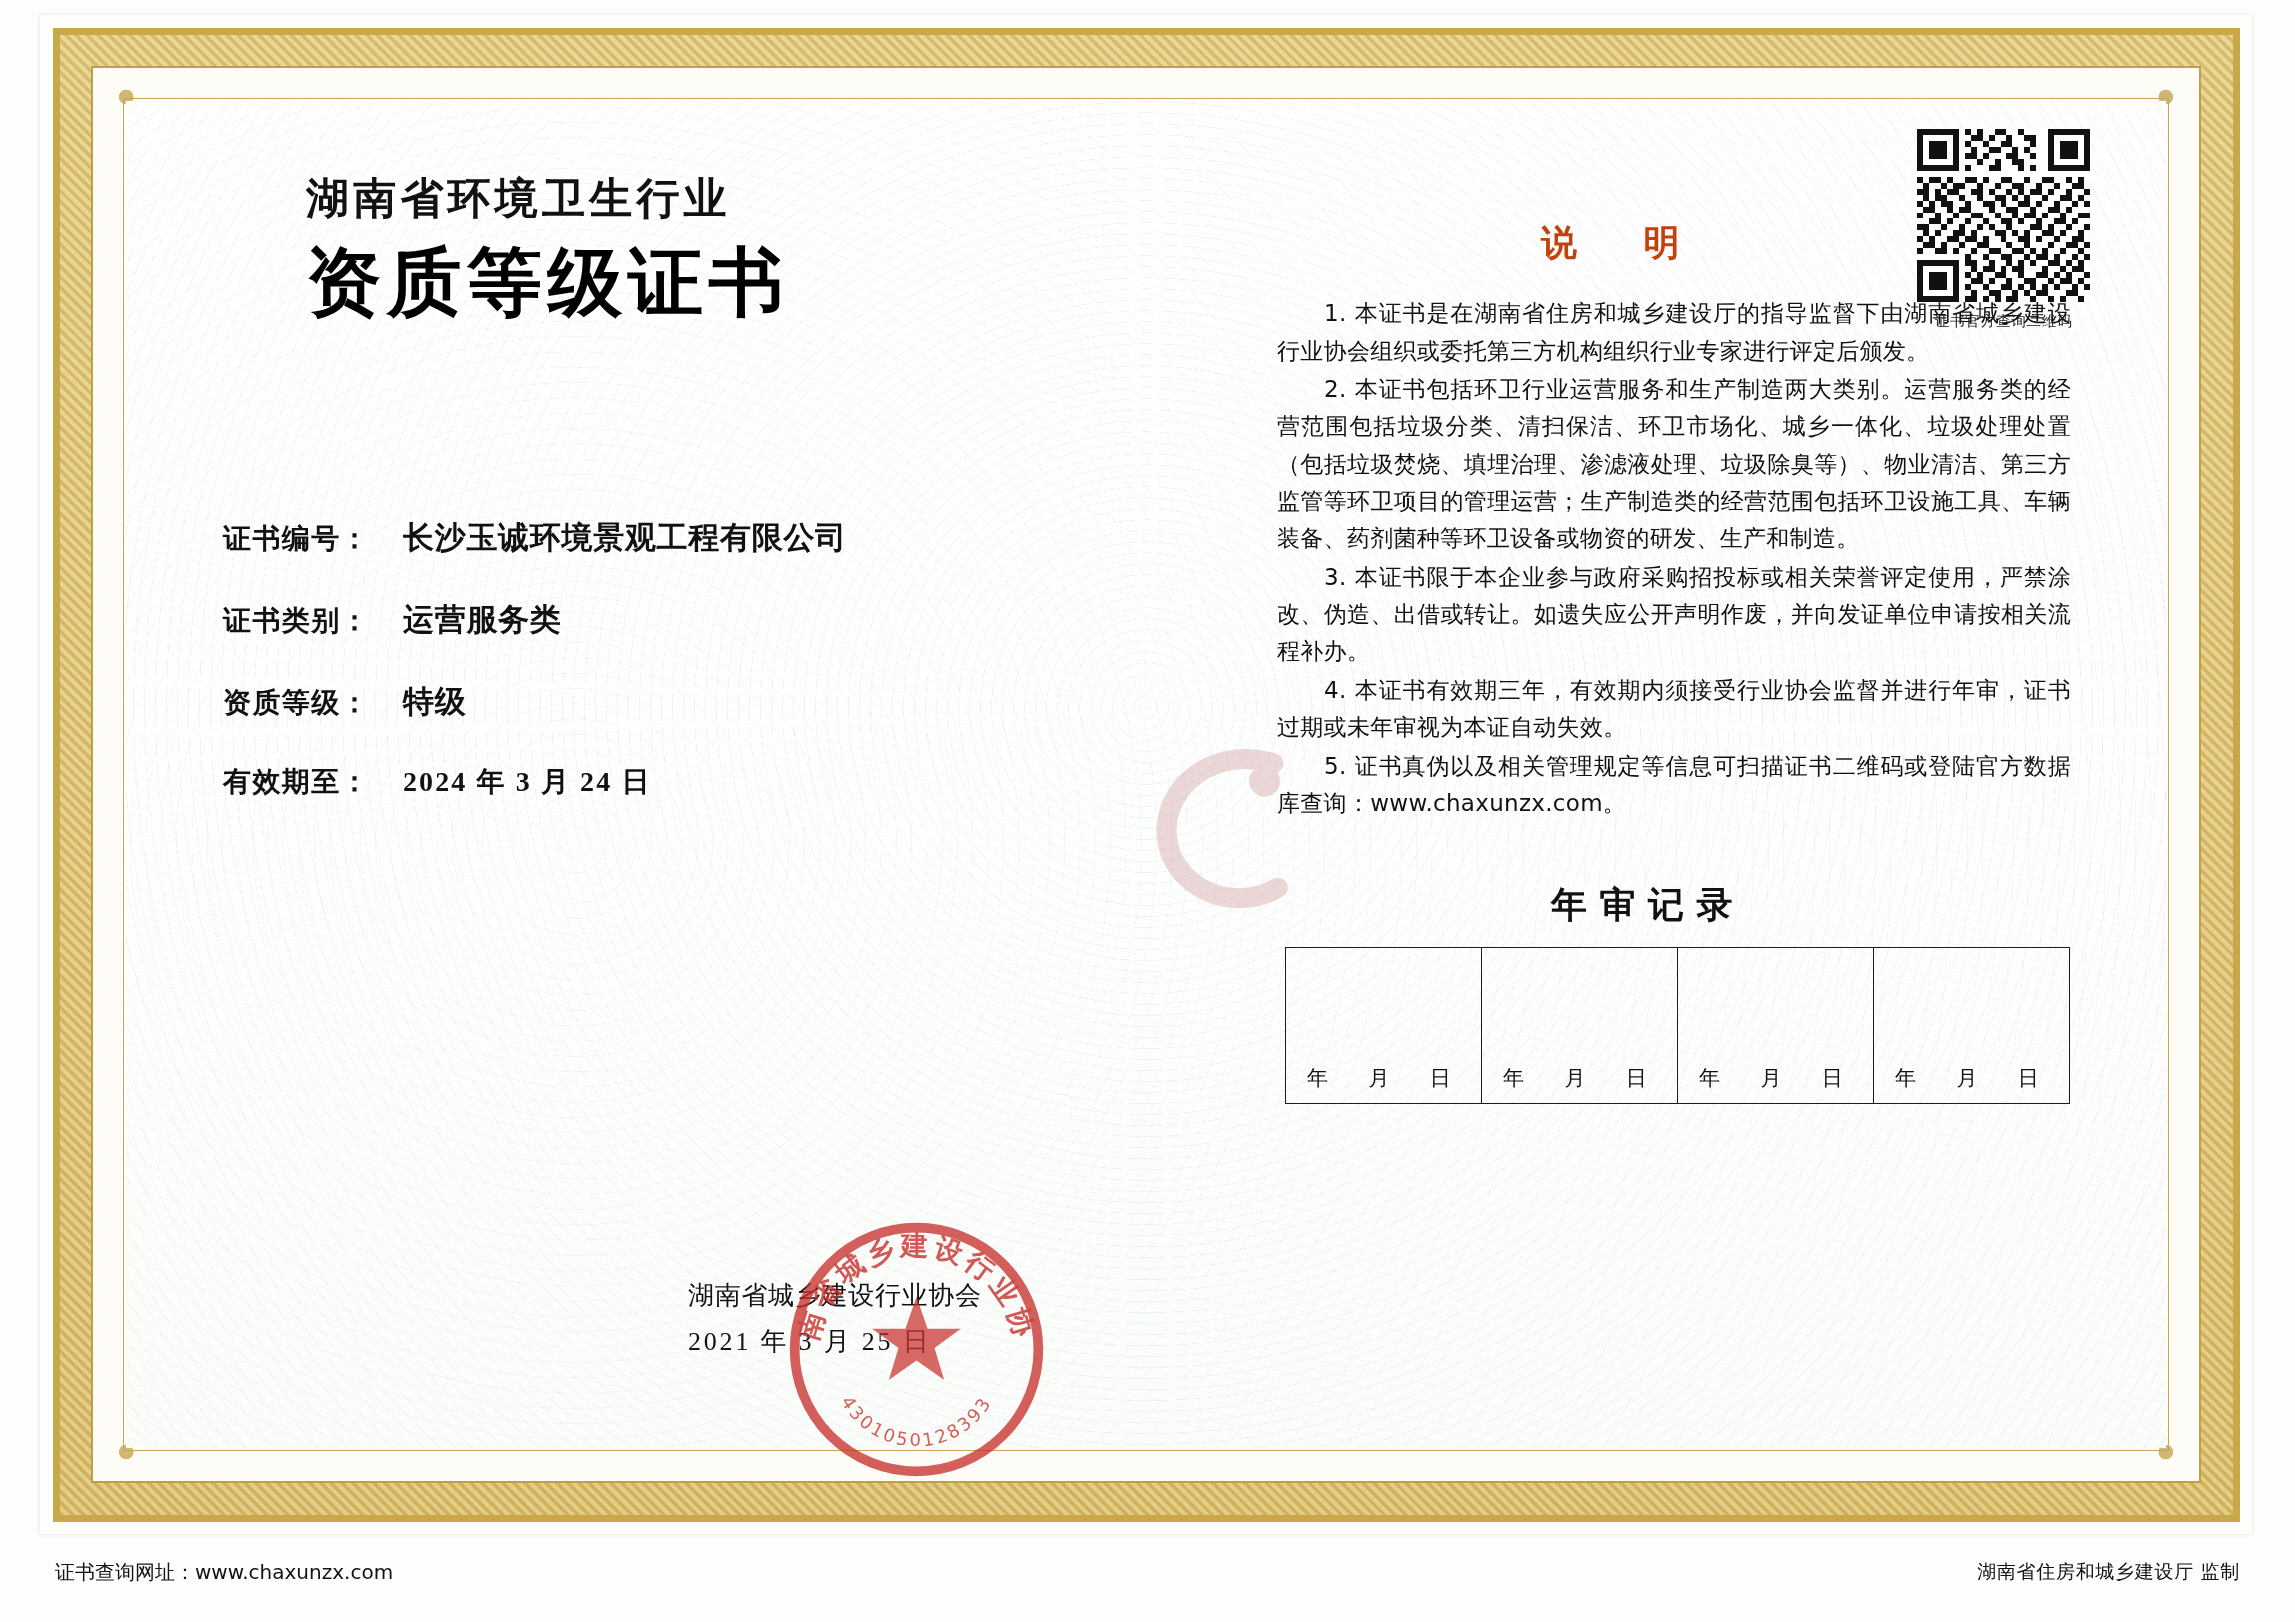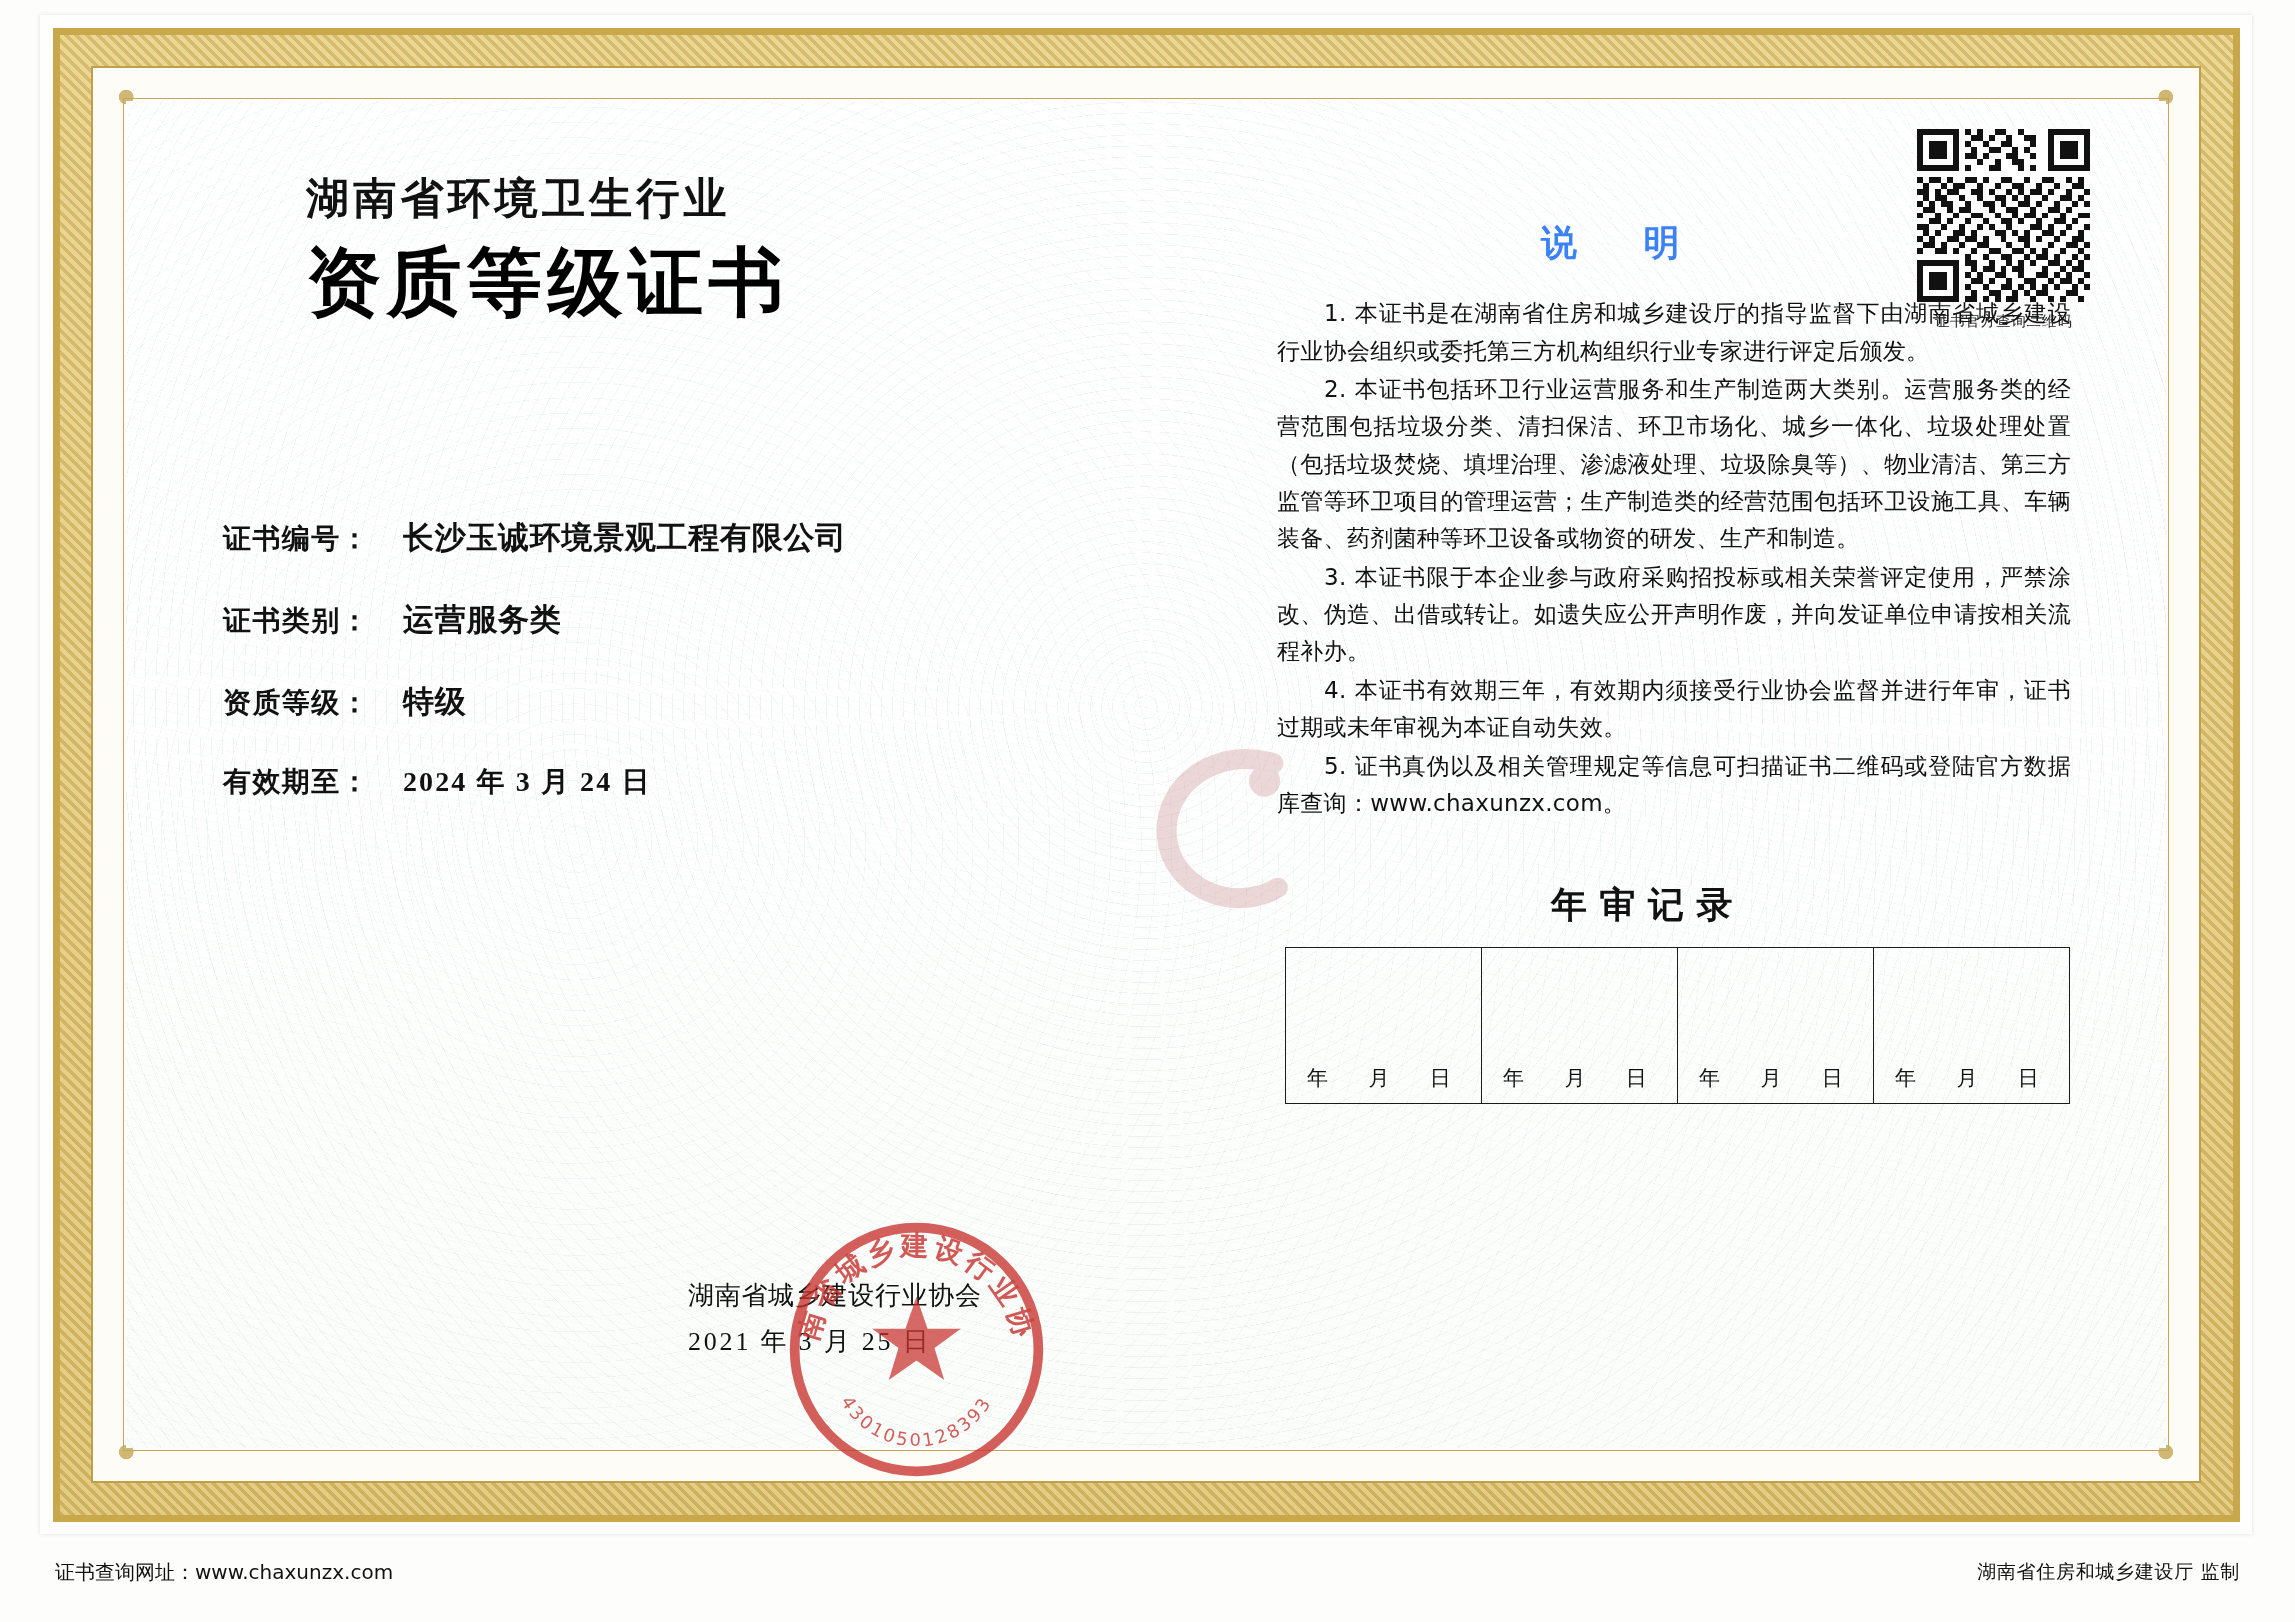--- a/index.html
+++ b/index.html
@@ -216,21 +216,21 @@
     letter-spacing: 0.7px;
   }
   .notes-heading {
     position: absolute;
     left: 264px;
     top: 90px;
     font-family: "DejaVu Sans", sans-serif;
     font-weight: bold;
     font-size: 36px;
     letter-spacing: 15.3px;
-    color: #3b82f6;
+    color: #c2410c;
   }
   .notes {
     position: absolute;
     left: 0px;
     top: 166px;
     width: 794px;
     font-family: "DejaVu Sans", sans-serif;
     font-size: 23px;
     line-height: 1.62;
     color: #111;

